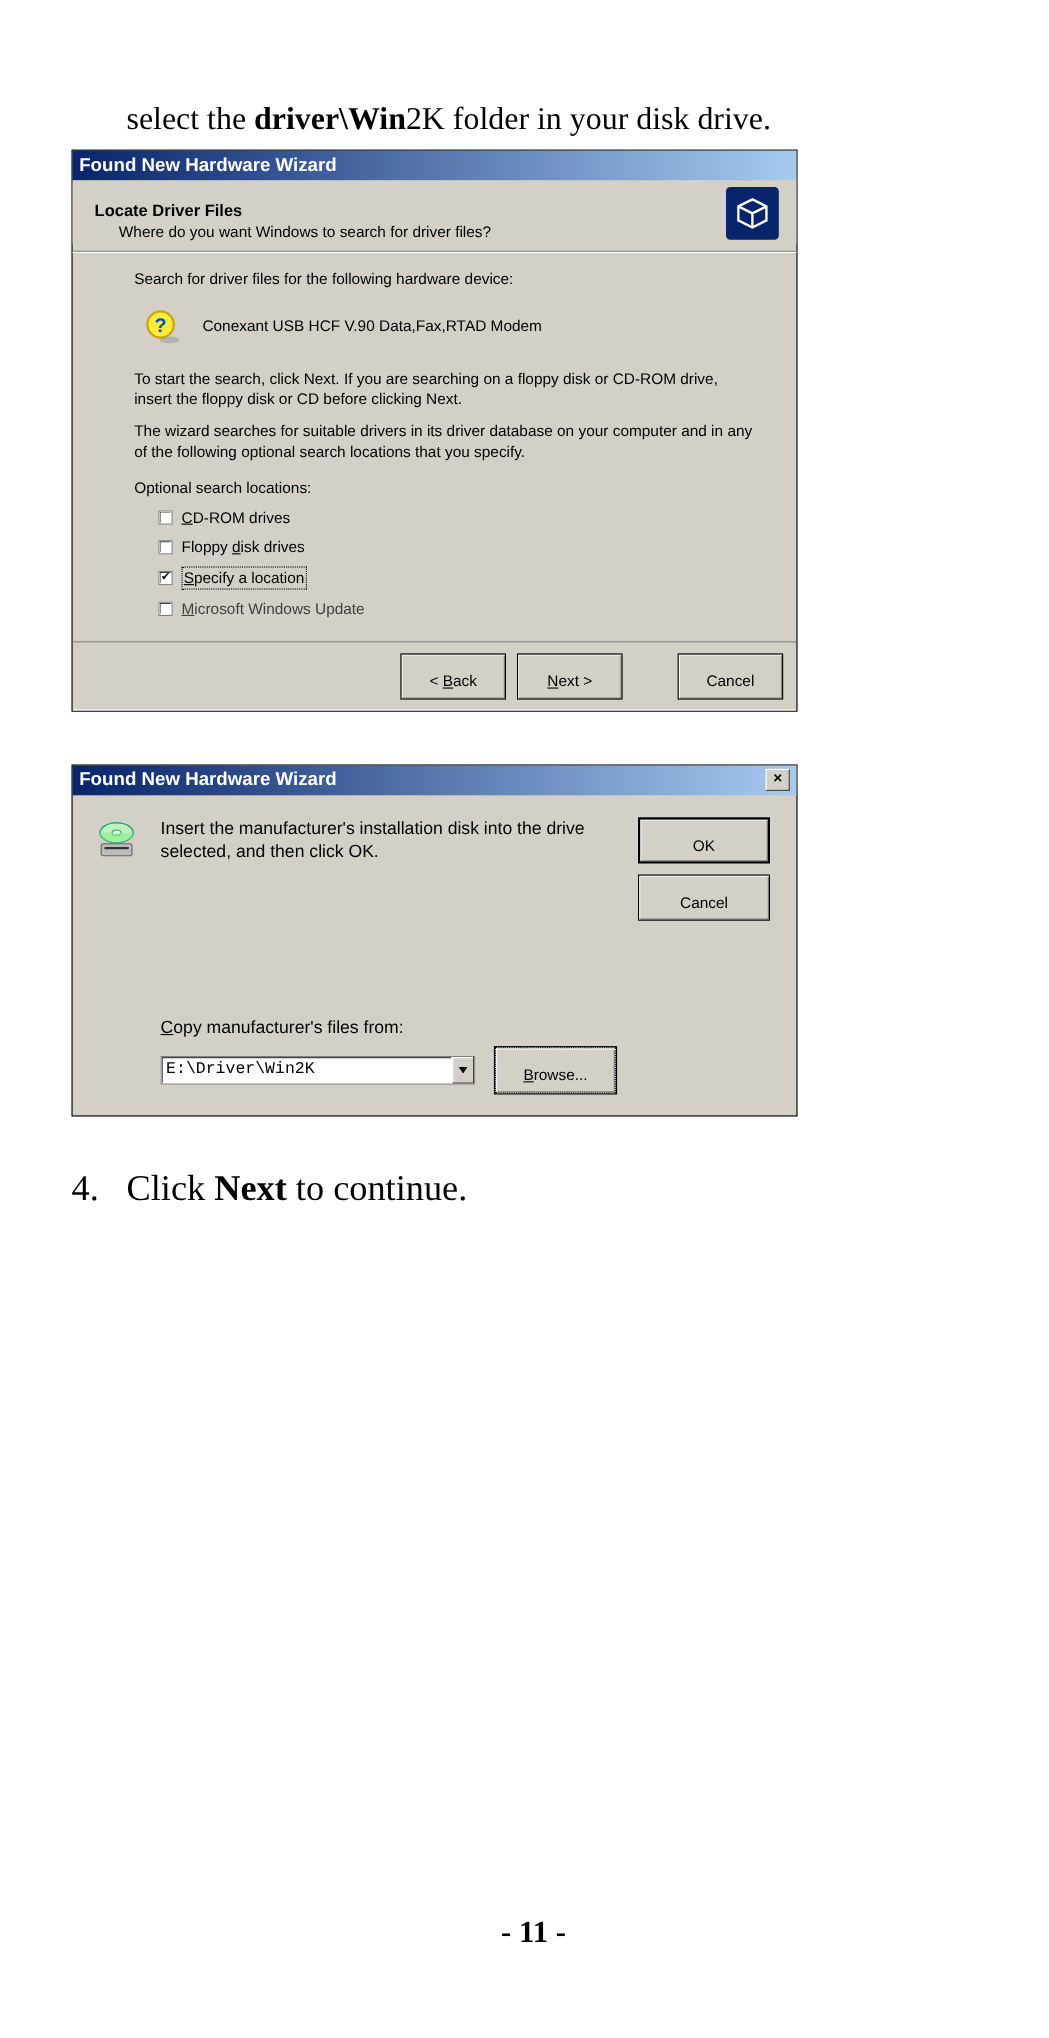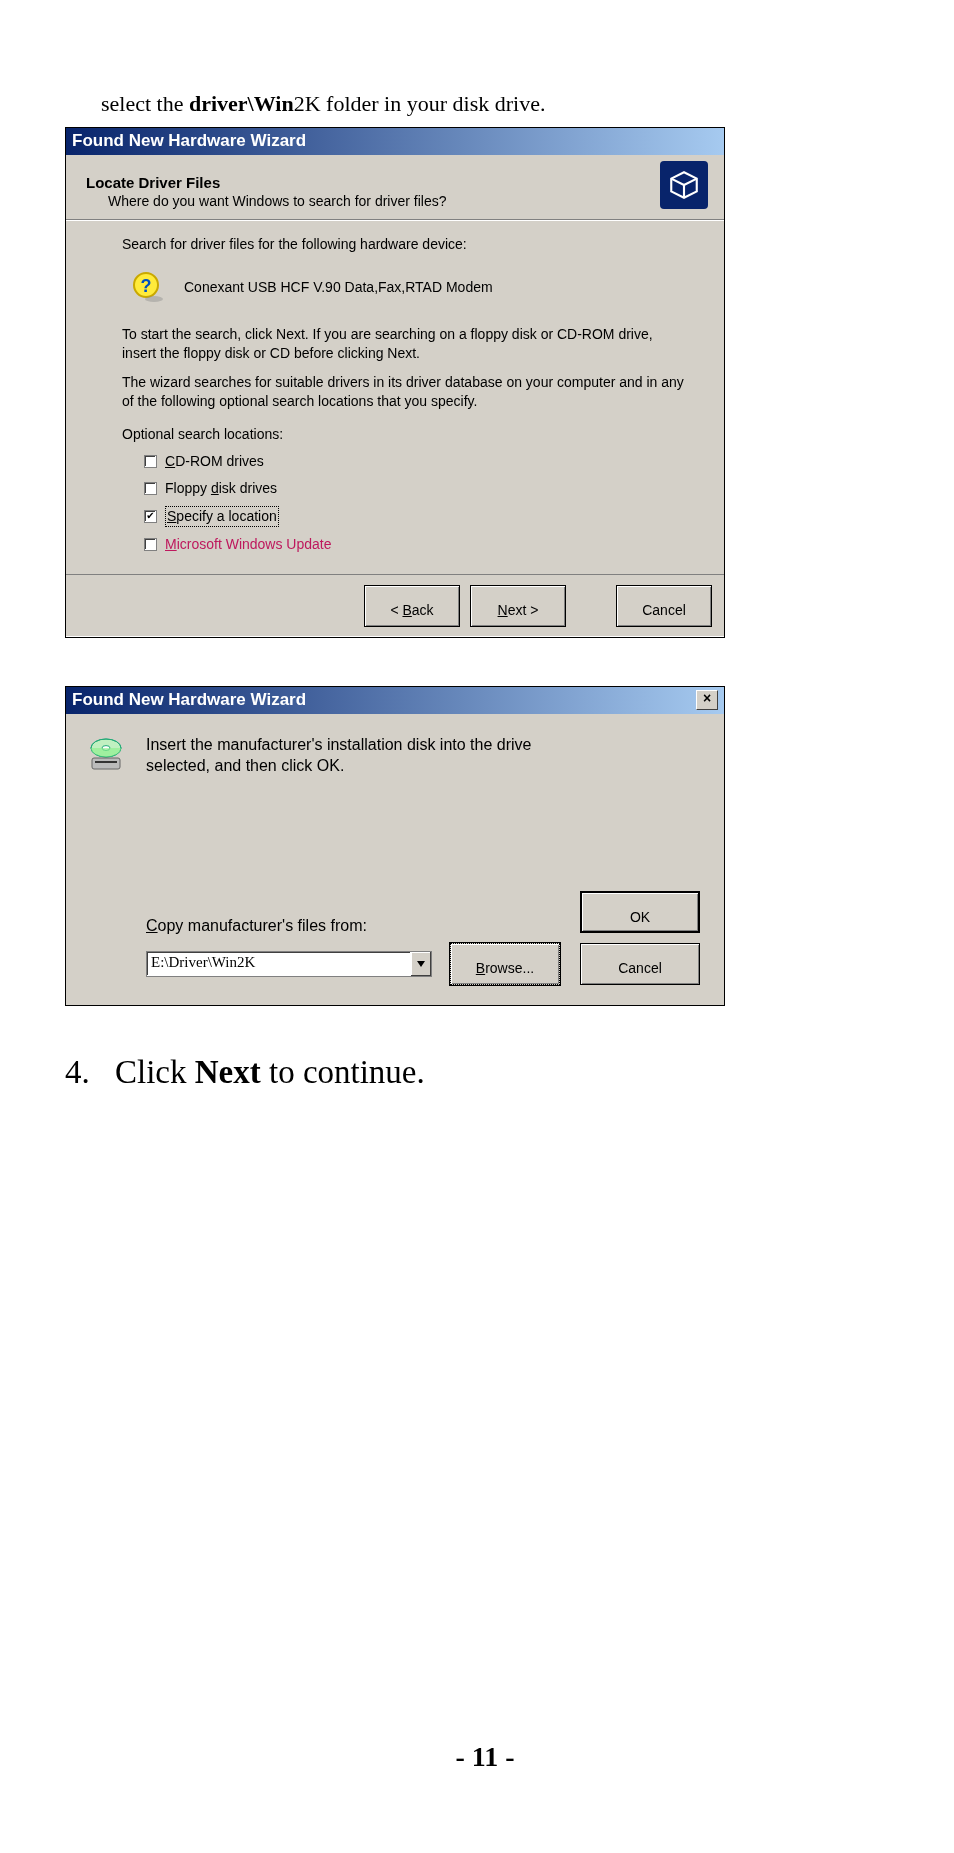--- a/index.html
+++ b/index.html
@@ -10,23 +10,23 @@
     width: 954px;
   }
   .page {
     padding: 90px 115px 60px 65px;
     box-sizing: border-box;
     width: 954px;
     min-height: 1853px;
     position: relative;
   }
   .instr {
-    font-size: 22px;
+    font-size: 29px;
     line-height: 1.3;
-    margin-left: 36px;
+    margin-left: 50px;
     margin-bottom: 8px;
   }
   .instr b { font-weight: bold; }
   .step-row {
     display: flex;
     font-size: 33px;
     margin-top: 14px;
   }
   .step-num { width: 50px; }
   .step-text { flex: 1; }
@@ -102,21 +102,21 @@
     width: 32px; height: 32px; position: relative;
   }
   .para { margin: 10px 0; }
   .opt-label { margin: 14px 0 6px 0; }
   .checks { margin-left: 22px; }
   .check-row {
     display: flex; align-items: center; gap: 8px;
     margin: 8px 0;
     font-size: 14px;
   }
-  .check-row.disabled { color: #be185d; }
+  .check-row.disabled { color: #404040; }
   .chkbox {
     width: 13px; height: 13px;
     background: #fff;
     border: 1px solid #808080;
     box-shadow: inset -1px -1px 0 #fff, inset 1px 1px 0 #404040;
     box-sizing: border-box;
     display: inline-flex; align-items: center; justify-content: center;
     font-size: 10px; line-height: 10px;
   }
   .dotted-focus {
@@ -153,36 +153,36 @@
 
   
   .dlg2-body {
     padding: 20px 24px 20px 20px;
     display: flex;
     gap: 20px;
   }
   .cd-icon { width: 40px; height: 40px; flex: 0 0 40px; }
   .dlg2-main { flex: 1; }
   .dlg2-text { font-size: 16px; line-height: 1.35; max-width: 430px;}
-  .dlg2-right { width: 120px; display:flex; flex-direction:column; gap:10px;justify-content:flex-end; }
+  .dlg2-right { width: 120px; display:flex; flex-direction:column; gap:10px; }
   .copy-row { margin-top: 140px; font-size: 16px; }
   .copy-row .ul { text-decoration: underline; }
   .path-row {
     display: flex; align-items: center; gap: 18px; margin-top: 8px;
   }
   .combo {
     flex: 1;
     display: flex;
     height: 24px;
     background: #fff;
     border: 1px solid #808080;
     box-shadow: inset -1px -1px 0 #fff, inset 1px 1px 0 #404040;
   }
   .combo-input {
-    flex: 1; padding: 2px 4px; font-size: 15px; font-family: Liberation Serif, serif;
+    flex: 1; padding: 2px 4px; font-size: 15px; font-family: Liberation Mono, monospace;
   }
   .combo-btn {
     width: 20px;
     background: #d4d0c8;
     border-left: 1px solid #fff;
     box-shadow: inset -1px -1px 0 #404040, inset 1px 1px 0 #fff;
     display:flex; align-items:center; justify-content:center;
   }
   .combo-btn svg { width:8px; height:6px; }
   .browse-btn {

